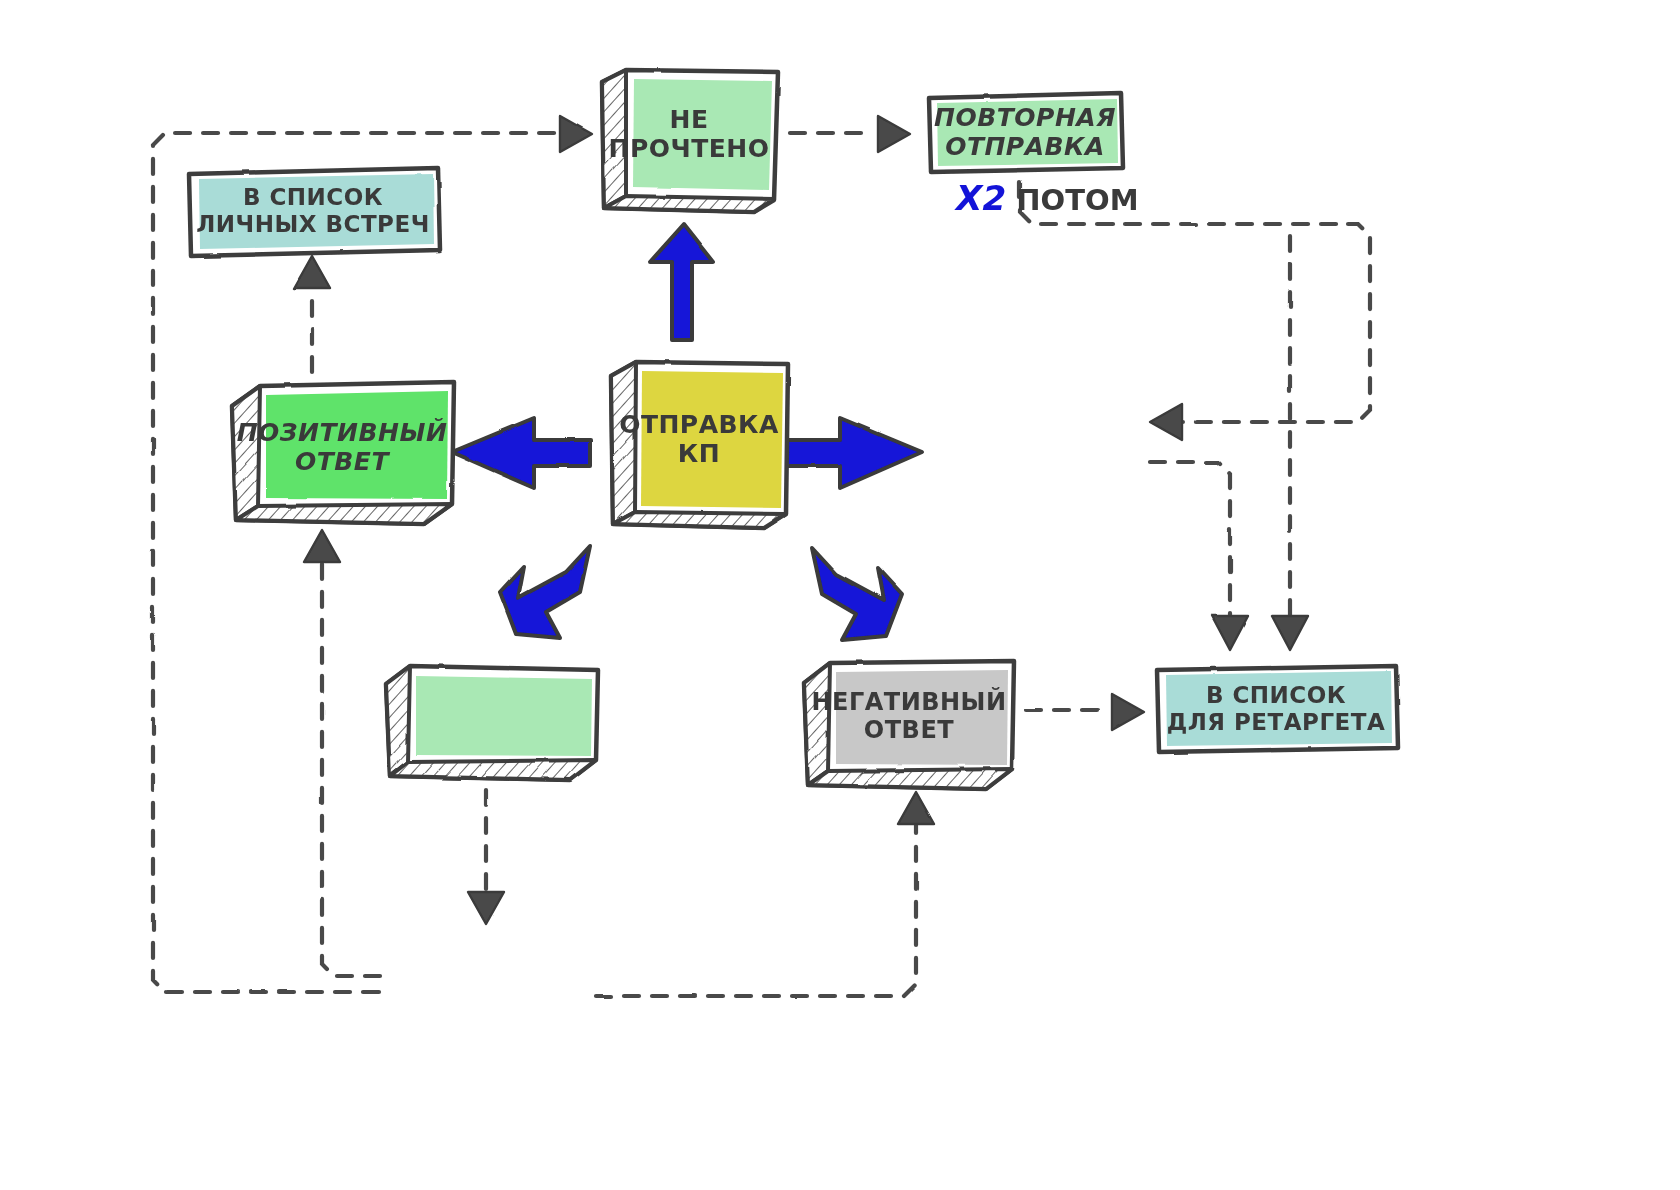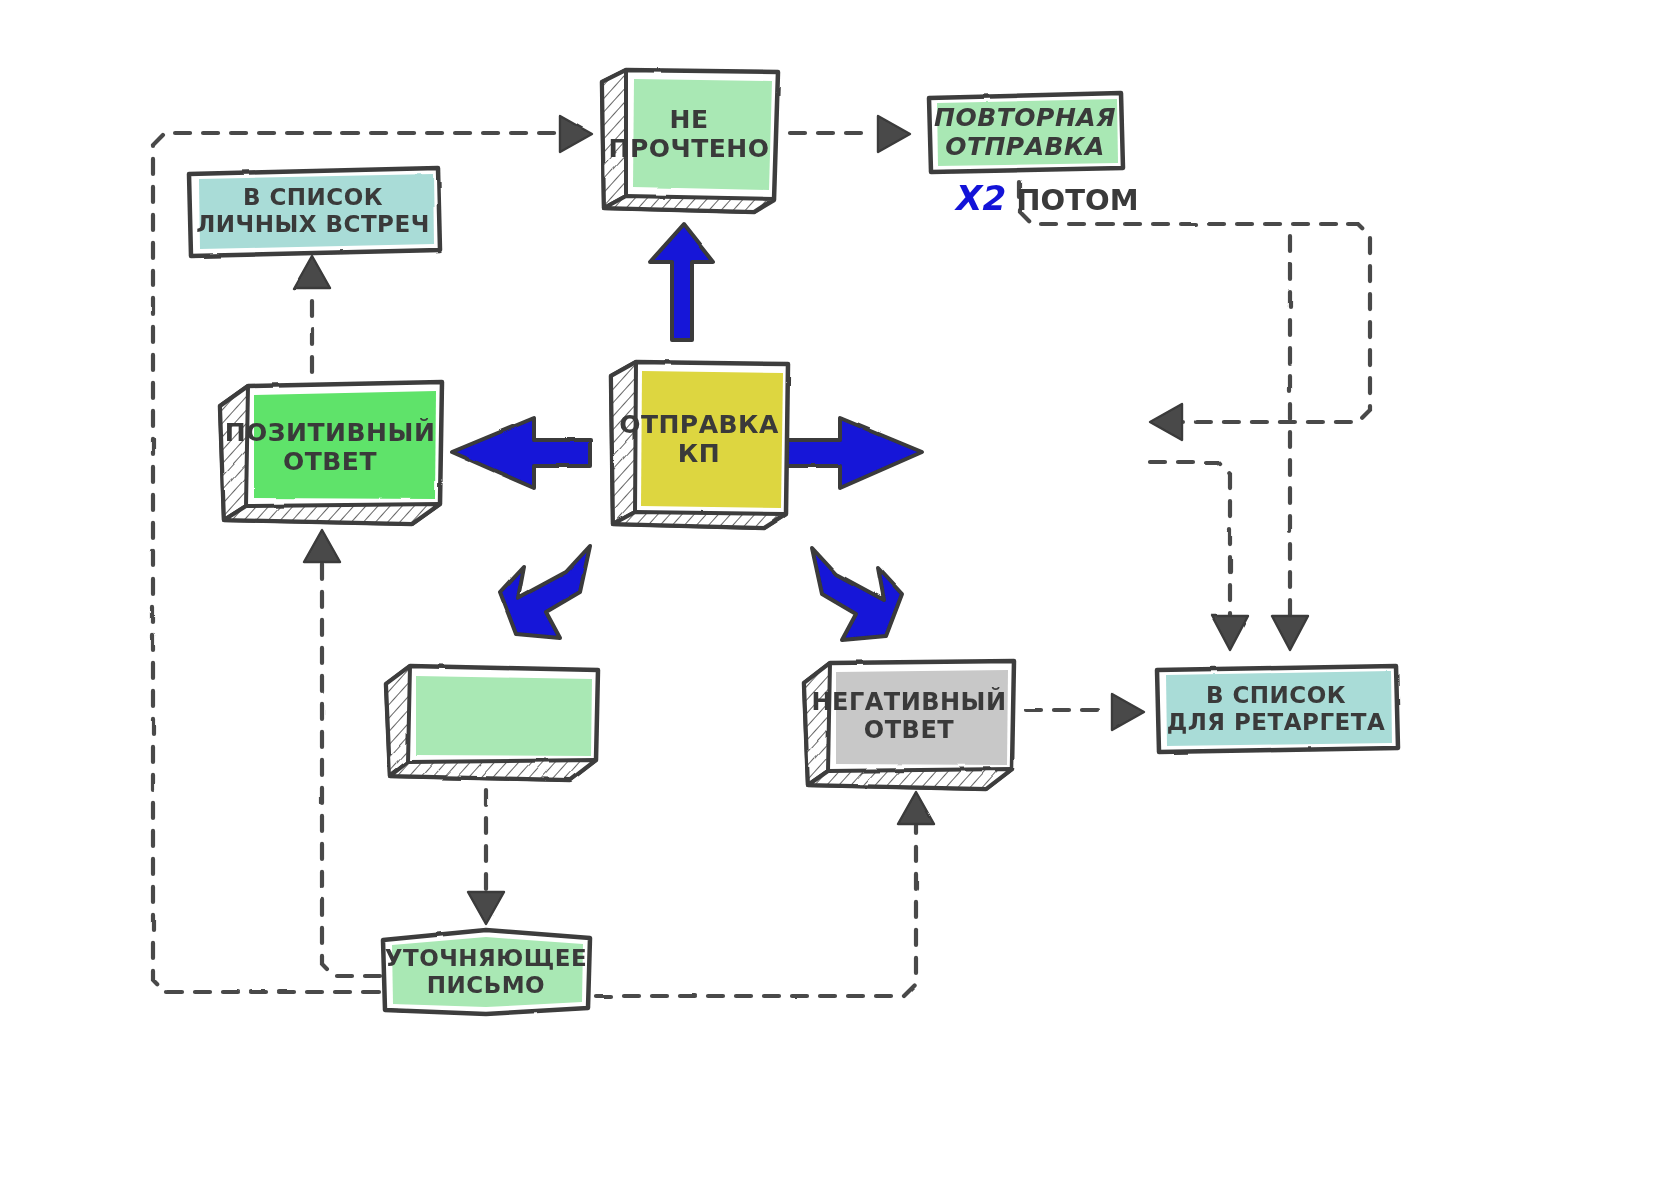--- a/index.html
+++ b/index.html
@@ -228,21 +228,21 @@
         <g filter="url(#rough)">
           <path d="M5 10 L254 4 L256 86 L7 92 Z" fill="#ffffff" stroke="#3d3d3d" stroke-width="4.5" stroke-linejoin="round"></path>
           <path d="M15 15 L249 10 L250 80 L16 85 Z" fill="#a9dcd7" stroke="none"></path>
         </g>
       </svg>
       <div class="label" style="font-size:23px;">В СПИСОК
 ЛИЧНЫХ ВСТРЕЧ</div>
     </div>
   </div>
 
-  <div class="node" style="left:214px; top:378px; width:232px; height:150px;">
+  <div class="node" style="left:226px; top:378px; width:232px; height:150px;font-style:italic;">
     <div class="shell">
       <svg viewBox="0 0 232 150" width="232" height="150" style="position:absolute;left:0;top:0;overflow:visible;">
         <g filter="url(#rough)">
           <path d="M6 28 L34 8 L228 4 L226 126 L198 146 L10 142 Z" fill="#ffffff" stroke="#3d3d3d" stroke-width="4.5" stroke-linejoin="round"></path>
           <path d="M6 28 L34 8 L32 128 L10 142 Z" fill="url(#hatch)" stroke="#3d3d3d" stroke-width="4" stroke-linejoin="round"></path>
           <path d="M10 142 L32 128 L226 126 L198 146 Z" fill="url(#hatch)" stroke="#3d3d3d" stroke-width="4" stroke-linejoin="round"></path>
           <path d="M40 17 L222 13 L221 121 L40 120 Z" fill="#5fe36a" stroke="none"></path>
         </g>
       </svg>
       <div class="label" style="font-size:25px; top:46%;">ПОЗИТИВНЫЙ
@@ -300,30 +300,18 @@
         <g filter="url(#rough)">
           <path d="M5 8 L244 4 L246 86 L7 90 Z" fill="#ffffff" stroke="#3d3d3d" stroke-width="4.5" stroke-linejoin="round"></path>
           <path d="M14 13 L239 9 L240 81 L15 84 Z" fill="#a9dcd7" stroke="none"></path>
         </g>
       </svg>
       <div class="label" style="font-size:23px;">В СПИСОК
 ДЛЯ РЕТАРГЕТА</div>
     </div>
   </div>
 
-  <div class="node" style="left:378px; top:928px; width:216px; height:88px;">
-    <div class="shell">
-      <svg viewBox="0 0 216 88" width="216" height="88" style="position:absolute;left:0;top:0;overflow:visible;">
-        <g filter="url(#rough)">
-          <path d="M5 12 L108 2 L212 10 L210 80 L108 86 L7 82 Z" fill="#ffffff" stroke="#3d3d3d" stroke-width="4.5" stroke-linejoin="round"></path>
-          <path d="M14 17 L108 9 L205 16 L204 74 L108 79 L15 76 Z" fill="#a9e8b4" stroke="none"></path>
-        </g>
-      </svg>
-      <div class="label" style="font-size:23px;">УТОЧНЯЮЩЕЕ
-ПИСЬМО</div>
-    </div>
-  </div>
 
   <div class="note" style="left:956px; top:162px; font-size:29px;margin-top:16px;">
     <span class="x2">X2</span><span> ПОТОМ</span>
   </div>
 
 </div>
 
 </body></html>

